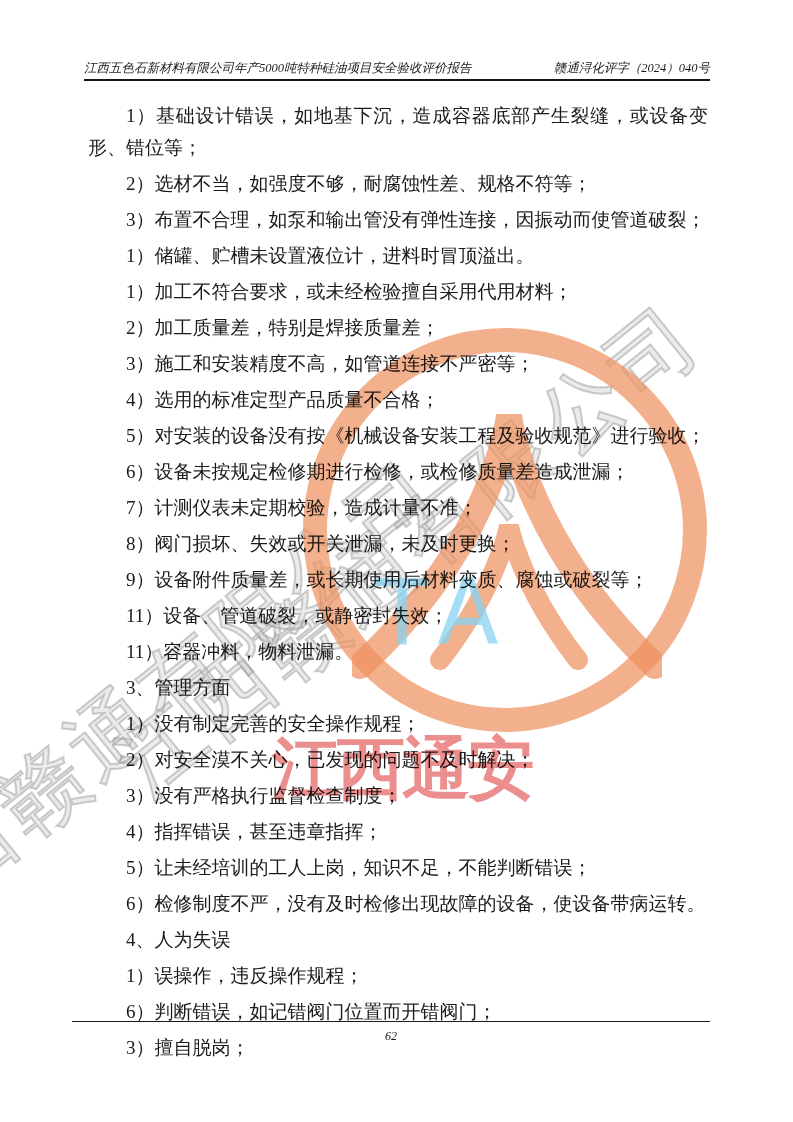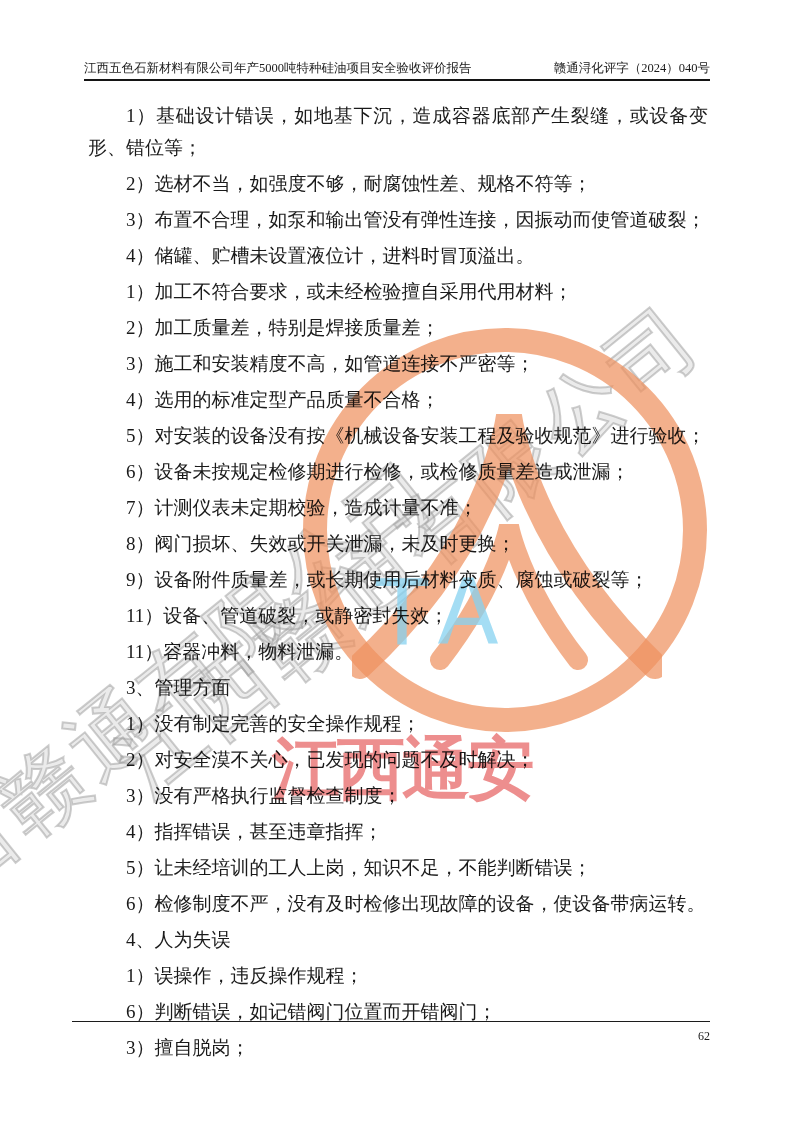--- a/index.html
+++ b/index.html
@@ -11,33 +11,35 @@
     font-family:"Liberation Serif","DejaVu Serif",serif;
     color:#1a1a1a;
   }
   
   .header{
     position:absolute;left:84px;right:83px;top:60px;
     display:flex;justify-content:space-between;align-items:flex-end;
     font-size:12.5px;line-height:16px;
     border-bottom:2px solid #141414;
     padding-bottom:3px;
+    font-style:italic;
   }
   
   .content{
     position:absolute;left:84px;right:81px;top:96px;
     font-size:19px;line-height:32px;
     text-align:justify;
   }
   .content p.para{margin:4px;text-indent:2em;}
   
   .footer{
     position:absolute;left:72px;right:83px;top:1021px;
     border-top:1.5px solid #1c1c1c;
-    text-align:right;
+    text-align:center;
+    font-style:italic;
   }
   .footer .pagenum{display:inline-block;margin-top:7px;font-size:12px;line-height:14px;}
   
   .wm-layer{
     position:absolute;inset:0;
     pointer-events:none;
     mix-blend-mode:multiply;
   }
   .wm-diag{
     position:absolute;
@@ -79,21 +81,21 @@
 
   <div class="header">
     <span>江西五色石新材料有限公司年产5000吨特种硅油项目安全验收评价报告</span>
     <span>赣通浔化评字（2024）040号</span>
   </div>
 
   <div class="content">
       <p class="para">1）基础设计错误，如地基下沉，造成容器底部产生裂缝，或设备变形、错位等；</p>
       <p class="para">2）选材不当，如强度不够，耐腐蚀性差、规格不符等；</p>
       <p class="para">3）布置不合理，如泵和输出管没有弹性连接，因振动而使管道破裂；</p>
-      <p class="para">4）储罐、贮槽未设置液位计，进料时冒顶溢出。</p>
+      <p class="para">1）储罐、贮槽未设置液位计，进料时冒顶溢出。</p>
       <p class="para">1）加工不符合要求，或未经检验擅自采用代用材料；</p>
       <p class="para">2）加工质量差，特别是焊接质量差；</p>
       <p class="para">3）施工和安装精度不高，如管道连接不严密等；</p>
       <p class="para">4）选用的标准定型产品质量不合格；</p>
       <p class="para">5）对安装的设备没有按《机械设备安装工程及验收规范》进行验收；</p>
       <p class="para">6）设备未按规定检修期进行检修，或检修质量差造成泄漏；</p>
       <p class="para">7）计测仪表未定期校验，造成计量不准；</p>
       <p class="para">8）阀门损坏、失效或开关泄漏，未及时更换；</p>
       <p class="para">9）设备附件质量差，或长期使用后材料变质、腐蚀或破裂等；</p>
       <p class="para">11）设备、管道破裂，或静密封失效；</p>

